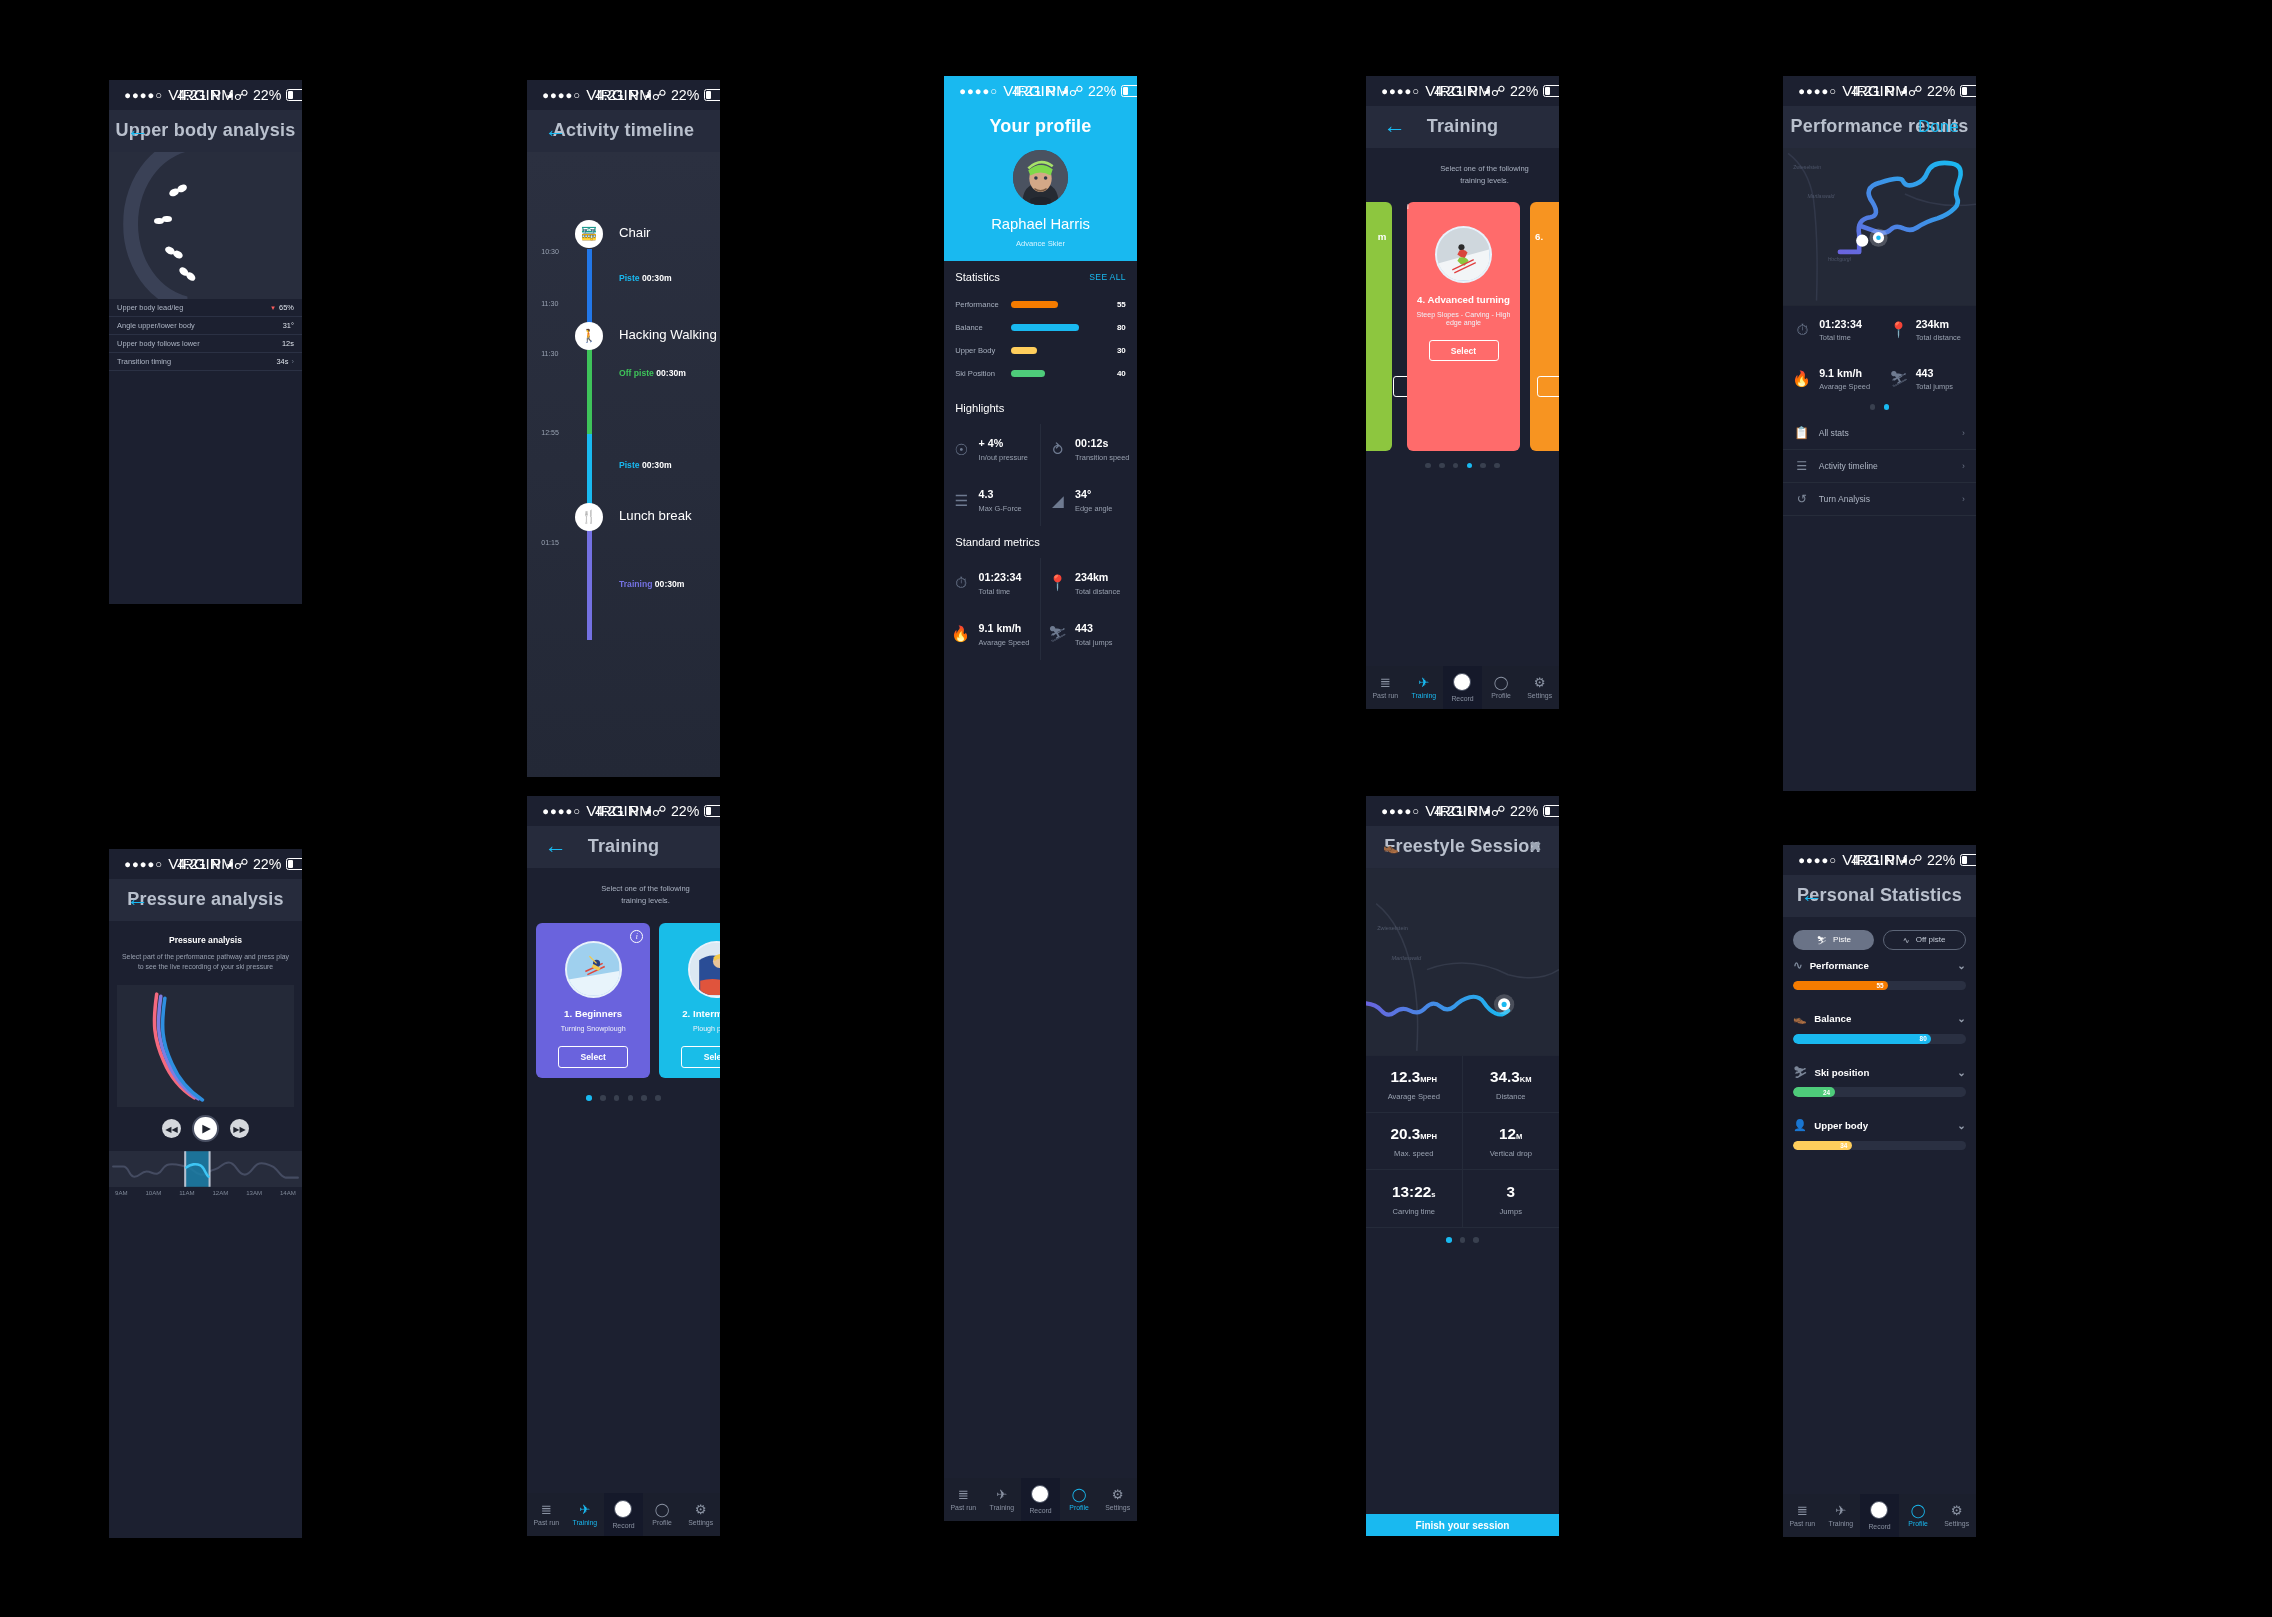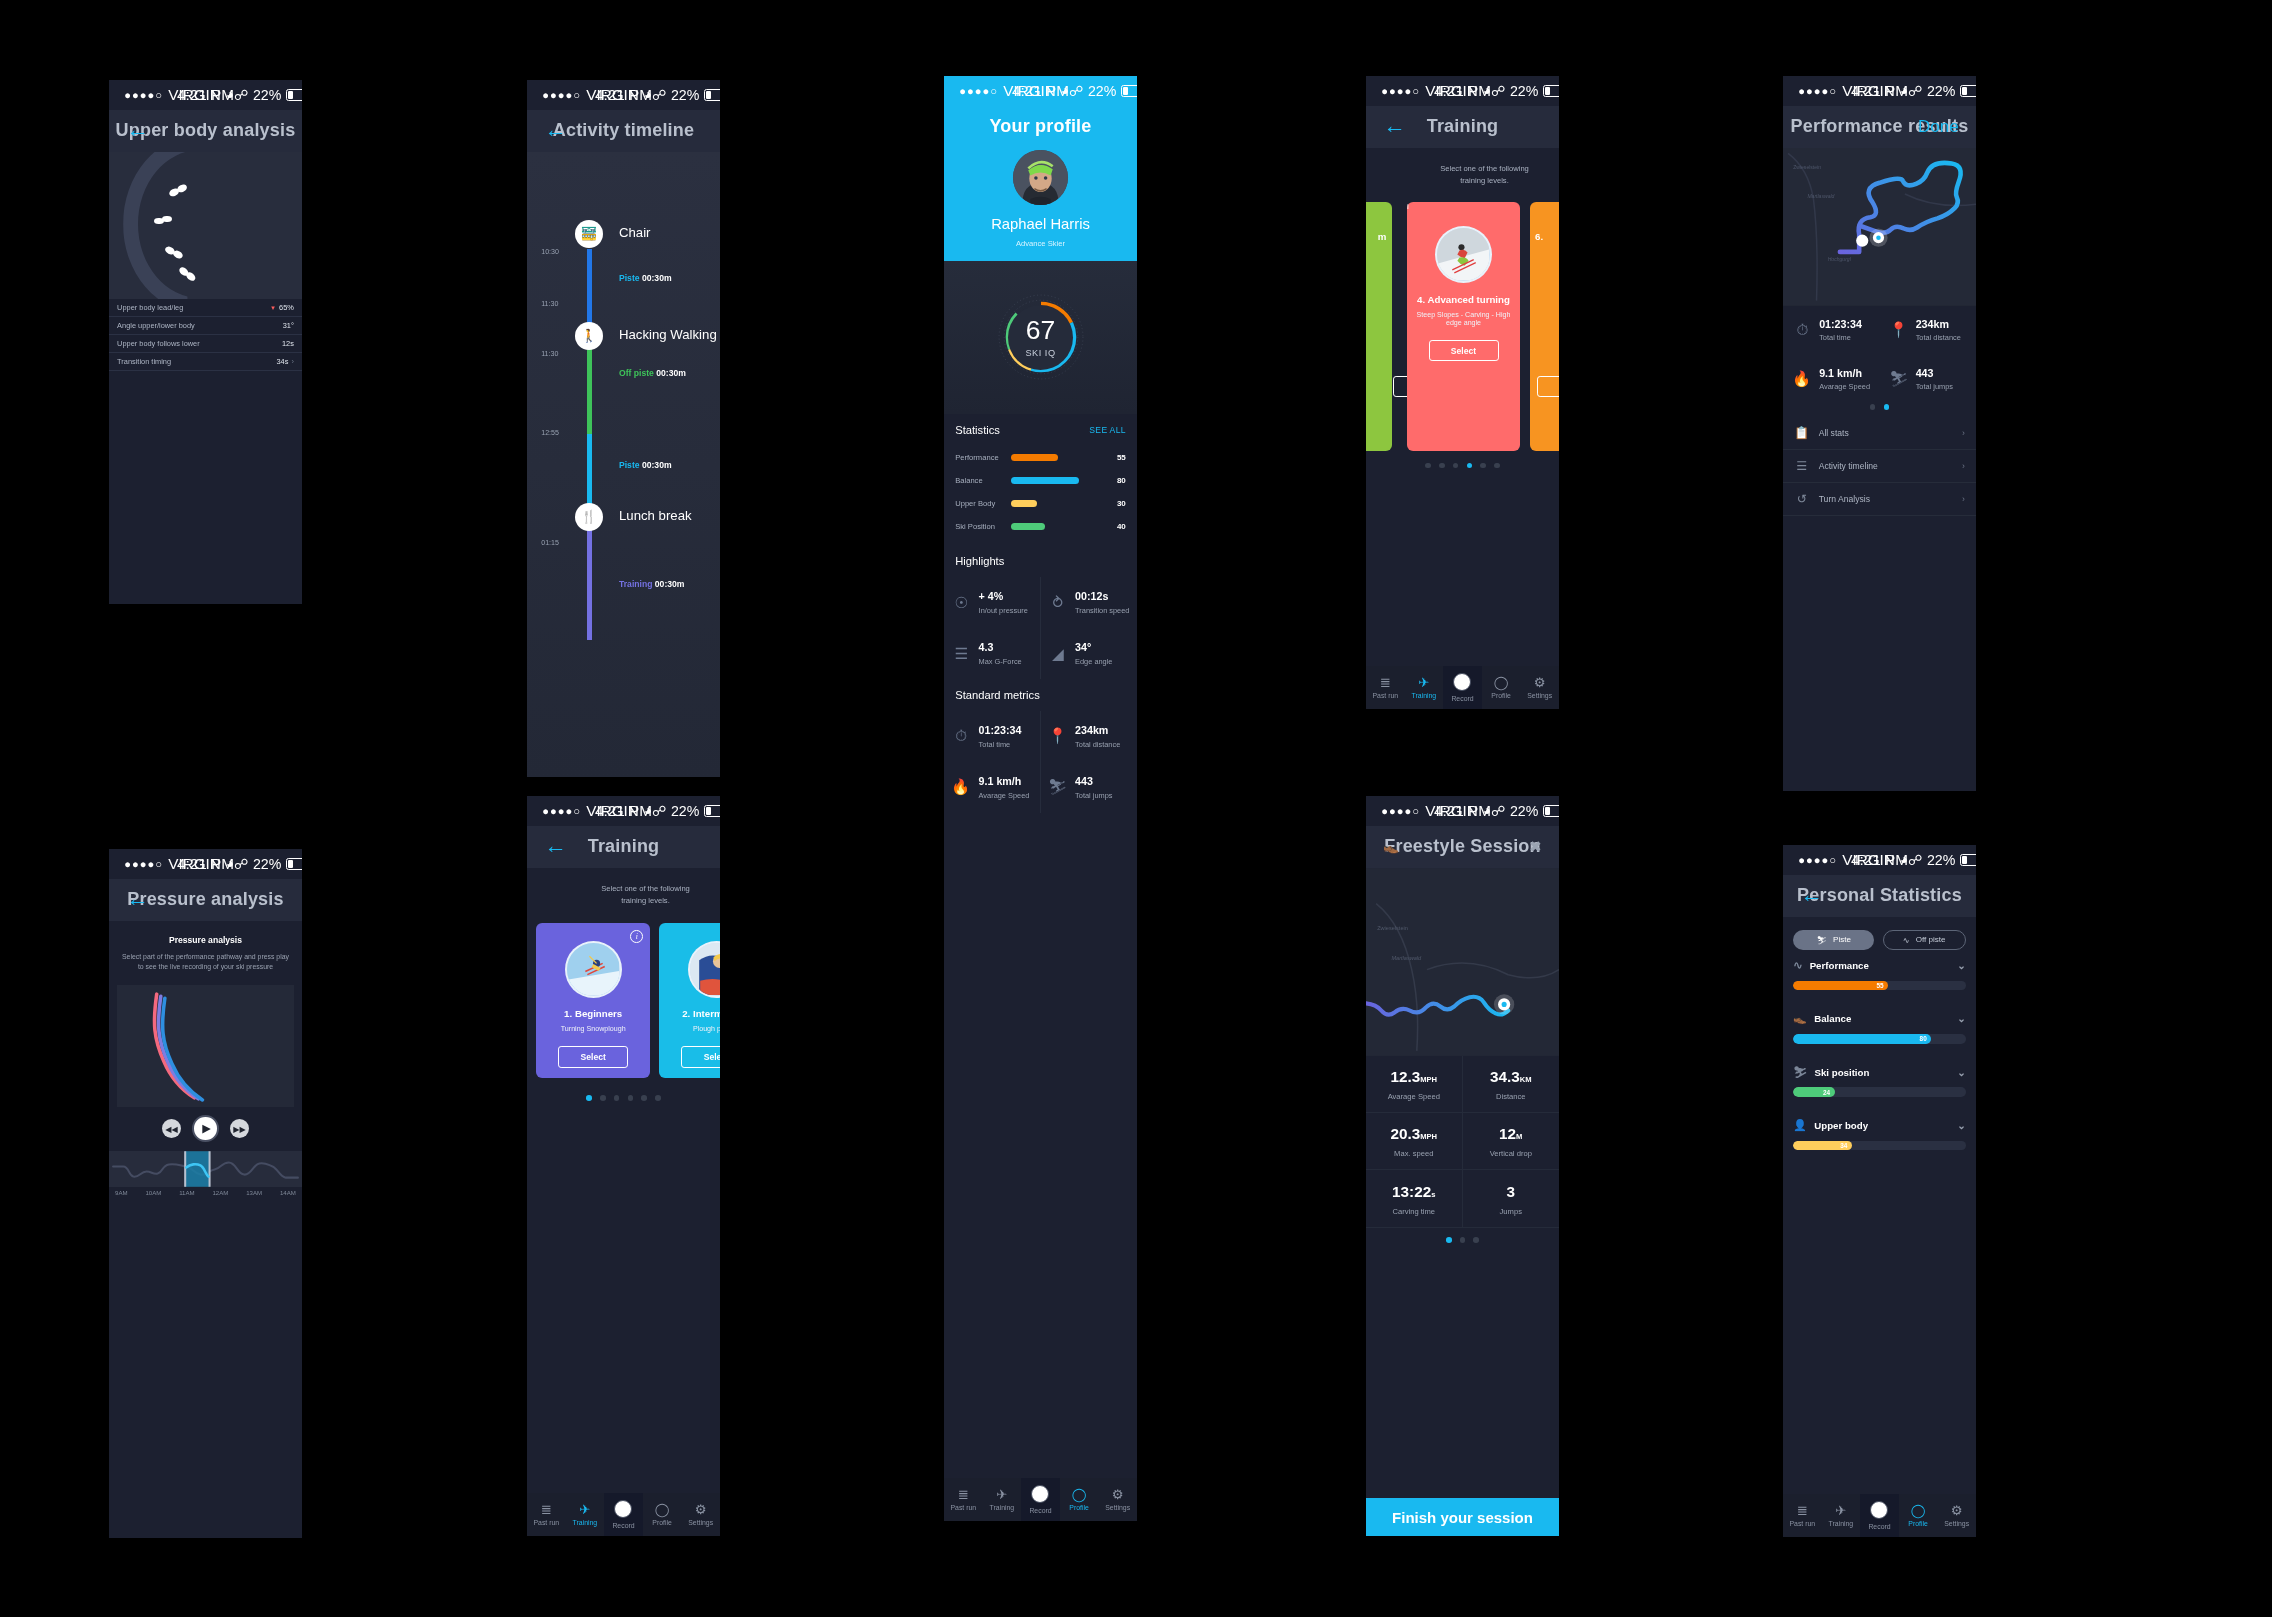--- a/index.html
+++ b/index.html
@@ -117,21 +117,21 @@
   #s7 { left:1366px; top:796px; width:193px; height:740px; }
   .fs-map { height:188px; background:linear-gradient(180deg,#262b3a,#1f2431); position:relative; overflow:hidden; }
   .fs-time { text-align:center; font-size:27px; font-weight:300; padding-top:21.4px; letter-spacing:-0.5px; }
   .fs-sub { text-align:center; font-size:10.2px; color:#dfe4ee; margin-top:5.1px; }
   .fs-grid { display:grid; grid-template-columns:1fr 1fr; }
   .fs-cell { padding:12.2px 5.1px 11.2px; text-align:center; border-right:0.5px solid #252b3a; border-bottom:0.5px solid #252b3a; }
   .fs-cell:nth-child(2n) { border-right:none; }
   .fs-v { font-size:15.3px; font-weight:bold; }
   .fs-v small { font-size:7.6px; }
   .fs-l { font-size:7.6px; color:#99a1b0; margin-top:6.1px; }
-  .finish { position:absolute; left:0; right:0; bottom:0; height:38px; background:#19b9f0; display:flex; align-items:center; justify-content:center; font-size:15px; font-weight:bold; }
+  .finish { position:absolute; left:0; right:0; bottom:0; height:22px; background:#19b9f0; display:flex; align-items:center; justify-content:center; font-size:10px; font-weight:bold; }
 
   
   #s8 { left:1783px; top:76px; width:193px; height:715px; }
   .pr-map { height:158px; position:relative; background:linear-gradient(180deg,#272c3b,#20252f); overflow:hidden; }
   .pr-grid { display:grid; grid-template-columns:1fr 1fr; }
   .pr-cell { display:flex; align-items:center; gap:6.6px; padding:12.2px 9.2px; }
   .list-row { display:flex; align-items:center; height:33px; padding:0 11.2px; gap:9.2px; border-bottom:0.5px solid #262c3a; font-size:8.6px; color:#aeb6c4; }
   .list-row .ic { font-size:12.2px; color:#7e8899; width:15.3px; text-align:center; }
   .list-row .arr { margin-left:auto; color:#6d footnote; }
 
@@ -442,38 +442,20 @@
         <circle cx="45" cy="55" r="3.5" fill="#2d3a4a"></circle>
           <circle cx="64" cy="55" r="3.5" fill="#2d3a4a"></circle>
         <path d="M42 76 q12 8 24 0" stroke="#7a5a42" stroke-width="3" fill="none"></path>
         <path d="M34 96 q20 -8 40 0 l0 12 -40 0Z" fill="#1f242c"></path>
       </svg>
     </div>
     <div class="pf-name">Raphael Harris</div>
     <div class="pf-role">Advance Skier</div>
   </div>
 
-  <div class="pf-ring-wrap">
-    <div class="ring">
-      <svg width="88" height="88" viewBox="0 0 172 172">
-        <circle cx="86" cy="86" r="82" fill="none" stroke="#4a5262" stroke-width="1" stroke-dasharray="2 5"></circle>
-        <circle cx="86" cy="86" r="72" fill="none" stroke="#4a5262" stroke-width="1" stroke-dasharray="2 5"></circle>
-        <g transform="rotate(-90 86 86)" fill="none" stroke-width="14">
-          <circle cx="86" cy="86" r="62" stroke="#f47b00" stroke-dasharray="70 320" stroke-dashoffset="0"></circle>
-          <circle cx="86" cy="86" r="62" stroke="#19b9f0" stroke-dasharray="143 250" stroke-dashoffset="-70"></circle>
-          <circle cx="86" cy="86" r="62" stroke="#ffce5c" stroke-dasharray="56 333" stroke-dashoffset="-213"></circle>
-          <circle cx="86" cy="86" r="62" stroke="#4ecb7a" stroke-dasharray="70 320" stroke-dashoffset="-269"></circle>
-        </g>
-      </svg>
-      <div class="ring-center">
-        <div class="ring-num">67</div>
-        <div class="ring-cap">SKI IQ</div>
-      </div>
-    </div>
-  </div>
 
   <div class="sec-head">
     <span>Statistics</span>
     <span class="see">SEE ALL</span>
   </div>
   <div>
     <div class="bar-row">
       <span style="width:47px">Performance</span>
       <span class="bar-track">
           <span class="bar-fill" style="width:55%;background:#f47b00;display:block"></span>

